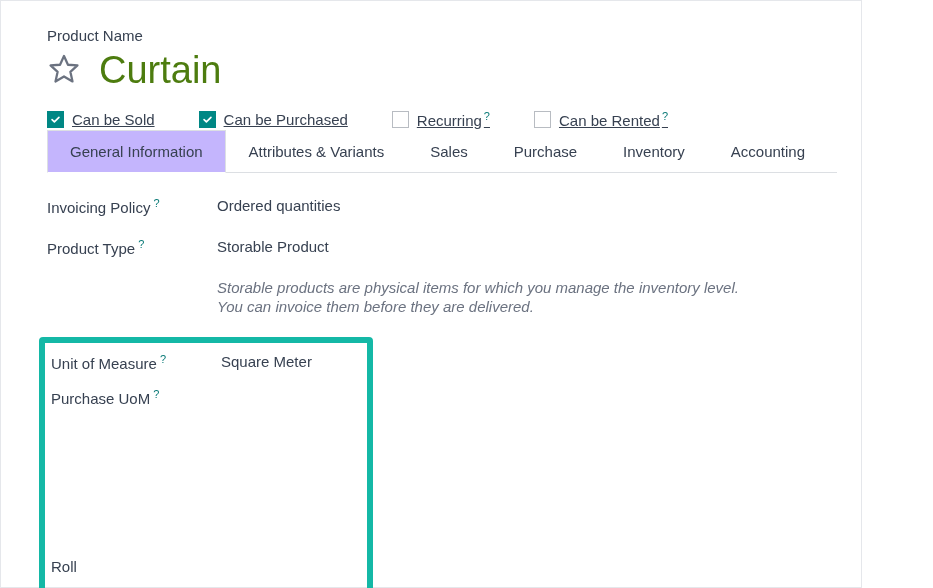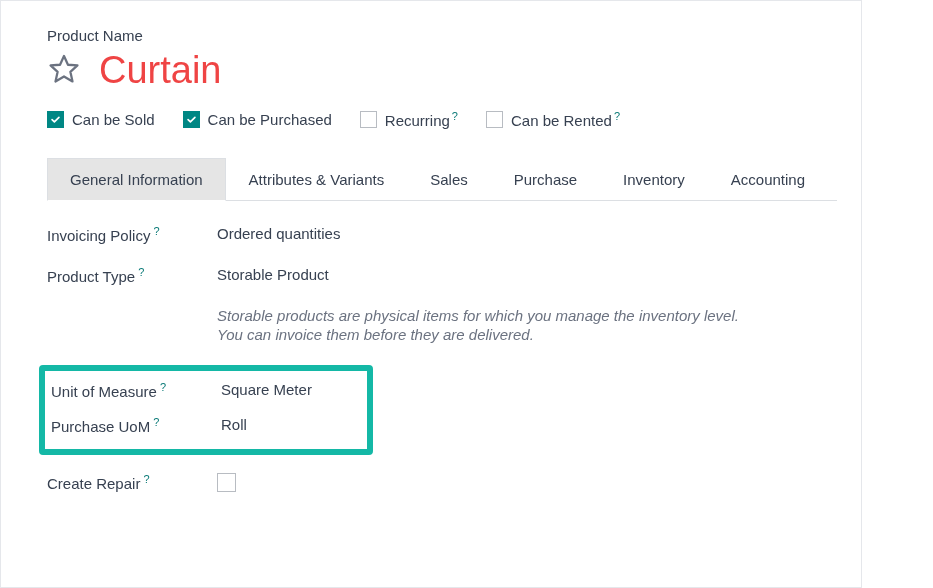--- a/index.html
+++ b/index.html
@@ -29,30 +29,30 @@
     gap: 18px;
     margin-bottom: 18px;
   }
   .star-icon svg {
     width: 34px;
     height: 34px;
   }
   .product-title {
     font-size: 38px;
     font-weight: 400;
-    color: #ef4444;
+    color: #4d7c0f;
     line-height: 1.1;
   }
 
   .checkbox-row {
     display: flex;
     align-items: center;
-    gap: 28px;
-    margin-bottom: 28px;
+    gap: 44px;
     flex-wrap: nowrap;
+    text-decoration: underline;
   }
   .chk {
     display: flex;
     align-items: center;
     gap: 8px;
   }
   .box {
     width: 17px;
     height: 17px;
     border: 1px solid #b8bcc2;
@@ -90,21 +90,21 @@
     font-size: 15px;
     color: #374151;
     border: 1px solid transparent;
     border-bottom: none;
     position: relative;
     top: 1px;
     cursor: pointer;
   }
   .tab.active {
     border-color: #dcdfe3;
-    background: #e5e5e5;
+    background: #c4b5fd;
     border-bottom: 1px solid #ffffff;
   }
 
   .field-row {
     display: flex;
     align-items: flex-start;
     margin-bottom: 22px;
   }
   .field-label {
     width: 170px;
@@ -136,21 +136,22 @@
     padding: 10px 6px;
     margin-left: -8px;
     margin-right: auto;
     width: 310px;
     margin-bottom: 18px;
   }
   .highlight-box .field-row {
     margin-bottom: 16px;
   }
   .highlight-box .field-row:last-child {
-    margin-bottom: 4px;
+    margin-bottom: 12px;
+    flex-direction: column;
   }
   .small-box {
     width: 17px;
     height: 17px;
     border: 1px solid #b8bcc2;
     display: inline-block;
   }
 </style>
 </head>
 <body>

